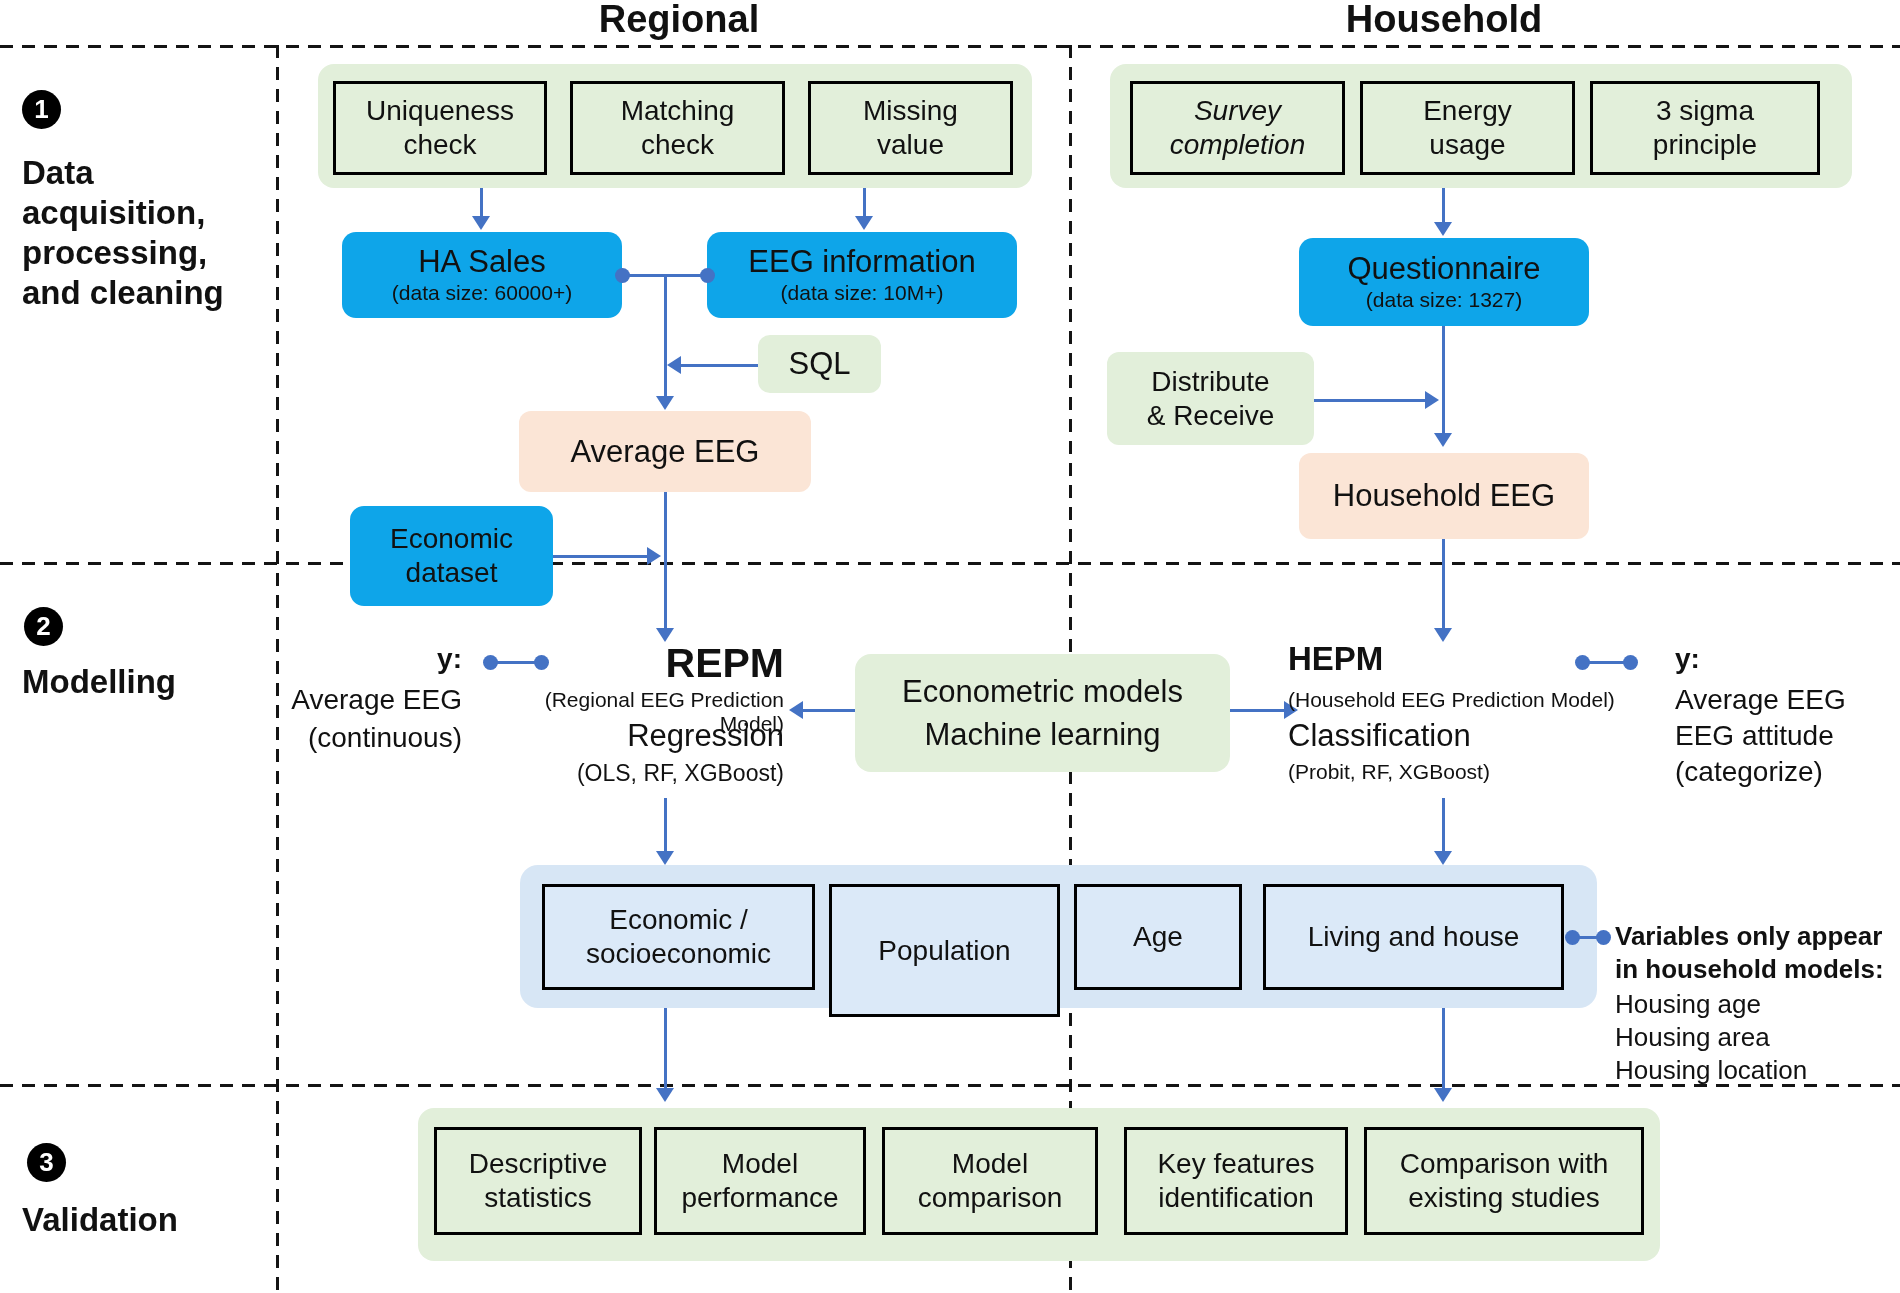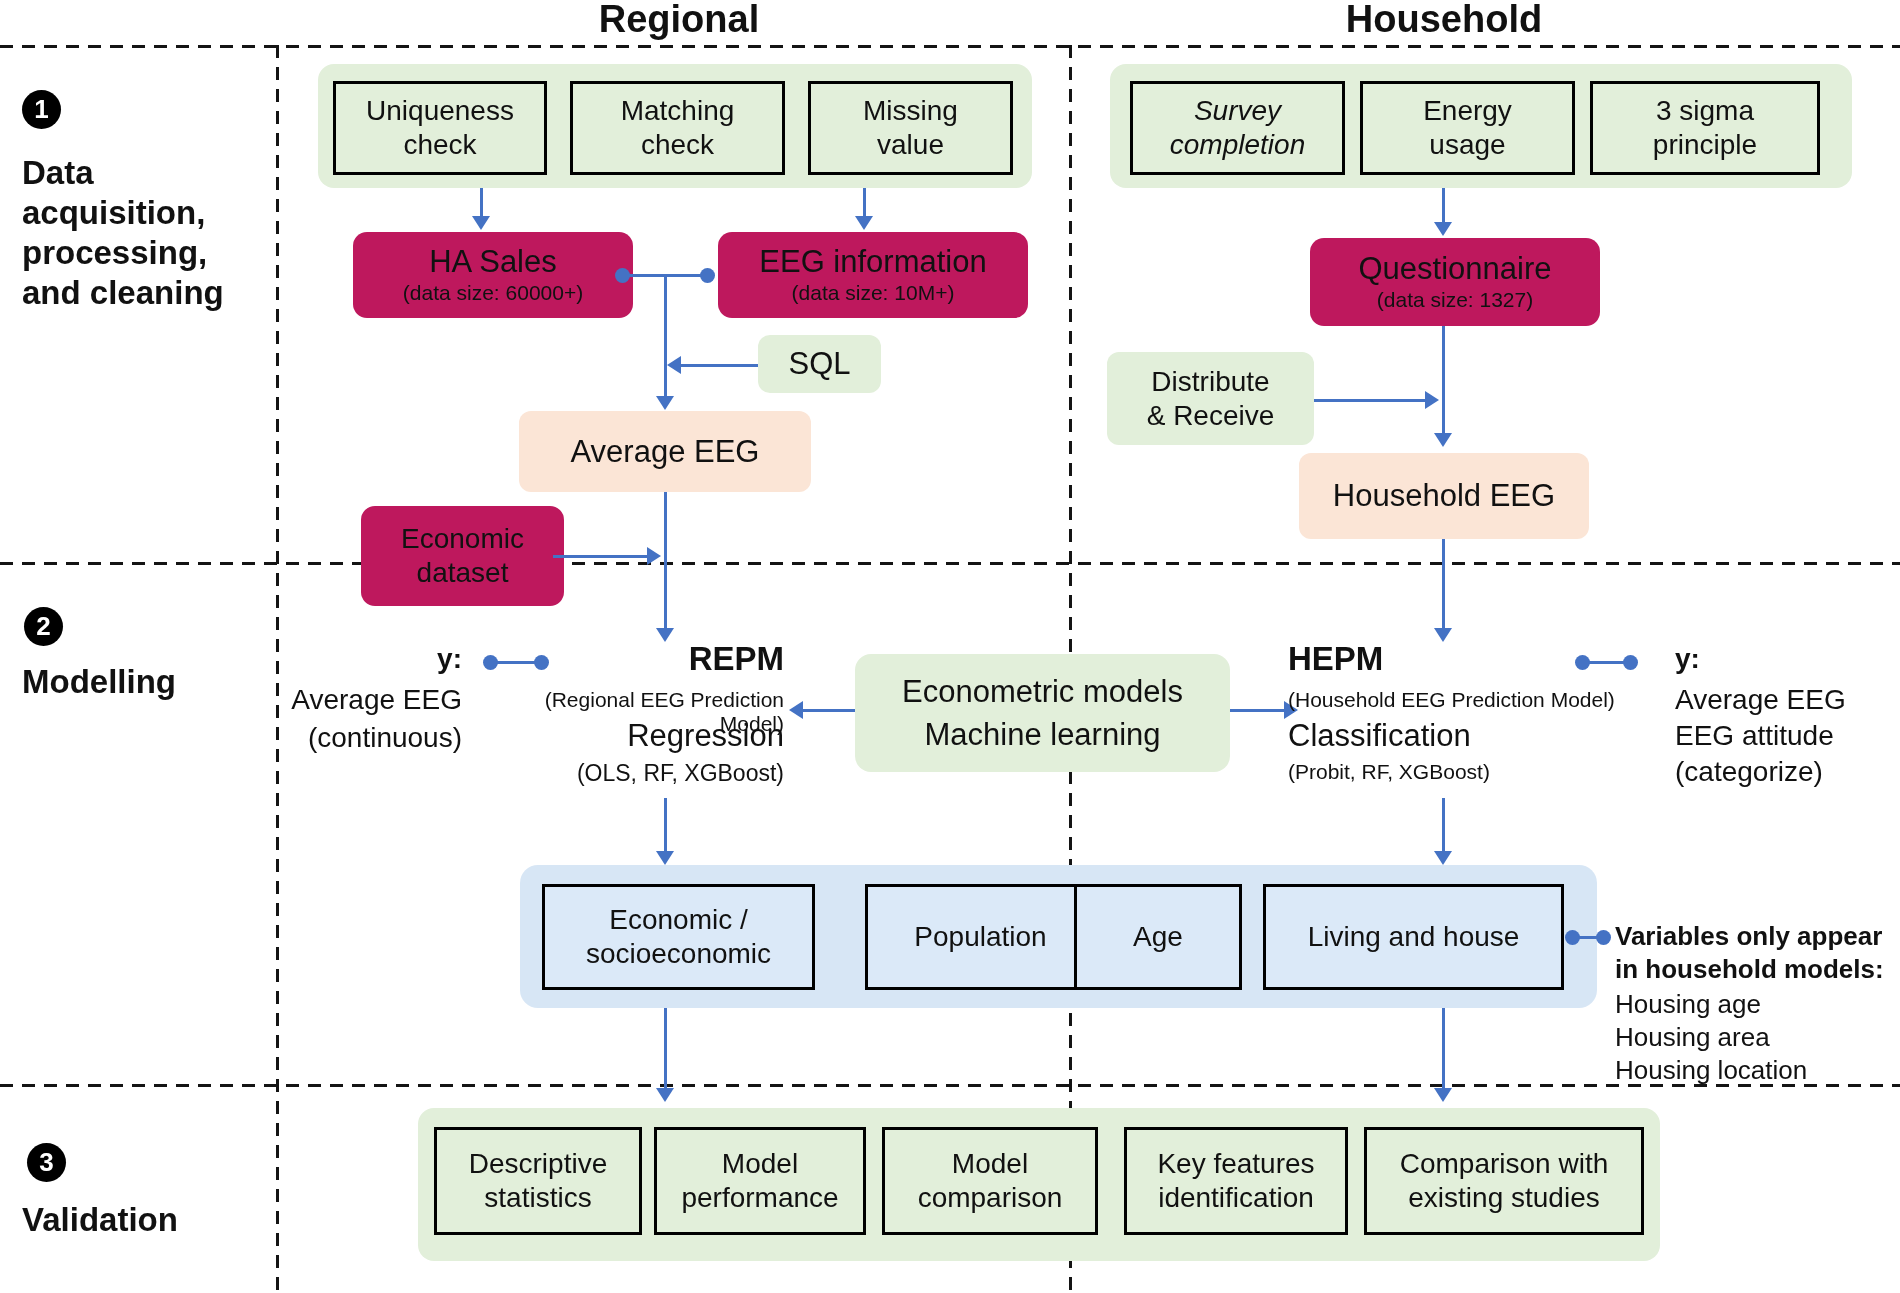--- a/index.html
+++ b/index.html
@@ -5,21 +5,21 @@
   html,body{margin:0;padding:0;background:#fff;}
   #canvas{position:relative;width:1900px;height:1293px;background:#fff;overflow:hidden;
           font-family:"Liberation Sans",sans-serif;color:#111;}
   .abs{position:absolute;}
   .ml{white-space:pre-line;}
   .ctr{text-align:center;}
   .flexc{display:flex;align-items:center;justify-content:center;text-align:center;}
   .col{display:flex;flex-direction:column;align-items:center;justify-content:center;text-align:center;}
   .box{border:3px solid #000;box-sizing:border-box;}
   .green{background:#e2efda;}
-  .yellow{background:#be185d;border-radius:14px;margin-left:11px;}
+  .yellow{background:#0ea5e9;border-radius:14px;}
   .pink{background:#fbe5d6;border-radius:12px;}
   .bluebox{background:#dbe9f8;}
   .rc{border-radius:16px;}
   .hdash{height:3px;background:repeating-linear-gradient(90deg,#141414 0 13px,transparent 13px 22px);}
   .vdash{width:3px;background:repeating-linear-gradient(180deg,#141414 0 13px,transparent 13px 22px);}
   .vl{width:3px;background:#4472c4;}
   .hl{height:3px;background:#4472c4;}
   .dot{width:15px;height:15px;border-radius:50%;background:#4472c4;}
   .ahd{width:0;height:0;border-left:9px solid transparent;border-right:9px solid transparent;border-top:14px solid #4472c4;}
   .ahl{width:0;height:0;border-top:9px solid transparent;border-bottom:9px solid transparent;border-right:14px solid #4472c4;}
@@ -124,21 +124,21 @@
   <div class="abs" style="left:242px;top:0;width:220px;text-align:right;">
     <div class="abs" style="left:0;top:643px;width:220px;font-size:28px;font-weight:bold;">y:</div>
     <div class="abs" style="left:0;top:684px;width:220px;font-size:28px;">Average EEG</div>
     <div class="abs" style="left:0;top:722px;width:220px;font-size:28px;">(continuous)</div>
   </div>
   <div class="abs dot" style="left:482.5px;top:654.5px;"></div>
   <div class="abs dot" style="left:533.5px;top:654.5px;"></div>
   <div class="abs hl" style="left:490px;top:660.5px;width:51px;"></div>
 
   <div class="abs" style="left:484px;top:0;width:300px;text-align:right;">
-    <div class="abs" style="left:0;top:640px;width:300px;font-size:33px;font-weight:bold;">REPM</div>
+    <div class="abs" style="left:0;top:640px;width:300px;font-size:41px;font-weight:bold;">REPM</div>
     <div class="abs" style="left:0;top:688px;width:300px;font-size:21px;">(Regional EEG Prediction Model)</div>
     <div class="abs" style="left:0;top:718px;width:300px;font-size:31px;">Regression</div>
     <div class="abs" style="left:0;top:760px;width:300px;font-size:23px;">(OLS, RF, XGBoost)</div>
   </div>
 
   <div class="abs green flexc big31 ml" style="left:855px;top:654px;width:375px;height:118px;border-radius:16px;line-height:43px;">Econometric models
 Machine learning</div>
   <div class="abs ahl" style="left:789px;top:701px;"></div>
   <div class="abs hl" style="left:803px;top:708.5px;width:52px;"></div>
   <div class="abs hl" style="left:1230px;top:708.5px;width:54px;"></div>
@@ -162,21 +162,21 @@
   </div>
 
   <div class="abs vl" style="left:663.5px;top:798px;height:53px;"></div>
   <div class="abs ahd" style="left:656px;top:851px;"></div>
   <div class="abs vl" style="left:1441.5px;top:798px;height:53px;"></div>
   <div class="abs ahd" style="left:1434px;top:851px;"></div>
 
   <div class="abs" style="left:520px;top:865px;width:1077px;height:143px;background:#d7e6f5;border-radius:18px;"></div>
   <div class="abs box bluebox flexc bx28 ml" style="left:542px;top:884px;width:273px;height:106px;">Economic /
 socioeconomic</div>
-  <div class="abs box bluebox flexc bx28 ml" style="left:829px;top:884px;width:231px;height:106px;margin-left:36px;">Population</div>
+  <div class="abs box bluebox flexc bx28 ml" style="left:829px;top:884px;width:231px;height:133px;">Population</div>
   <div class="abs box bluebox flexc bx28 ml" style="left:1074px;top:884px;width:168px;height:106px;">Age</div>
   <div class="abs box bluebox flexc bx28 ml" style="left:1263px;top:884px;width:301px;height:106px;">Living and house</div>
 
   <div class="abs dot" style="left:1564.5px;top:929.5px;"></div>
   <div class="abs dot" style="left:1595.5px;top:929.5px;"></div>
   <div class="abs hl" style="left:1572px;top:935.5px;width:31px;"></div>
   <div class="abs ml" style="left:1615px;top:988px;width:285px;font-size:26px;line-height:33px;">Housing age
 Housing area
 Housing location</div>
   <div class="abs ml" style="left:1615px;top:920px;width:285px;font-size:26px;line-height:33px;font-weight:bold;">Variables only appear

